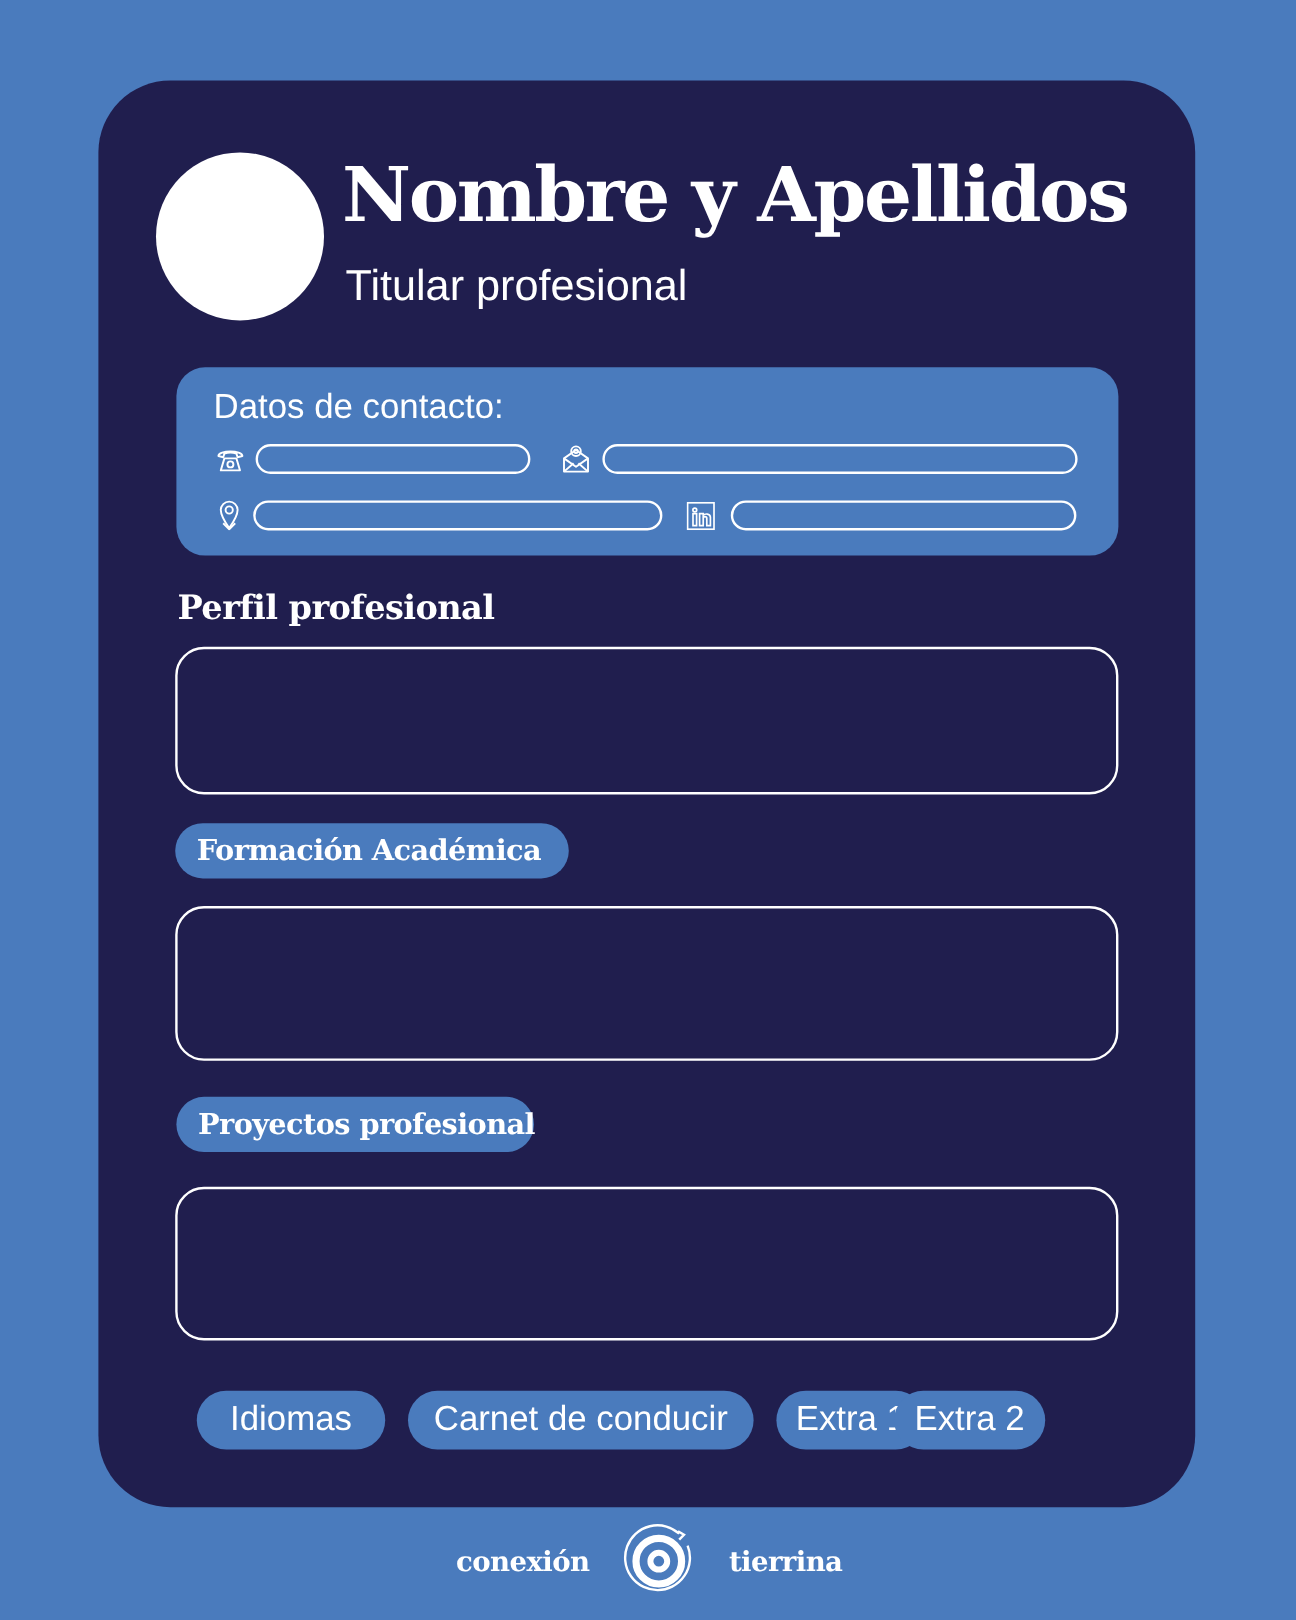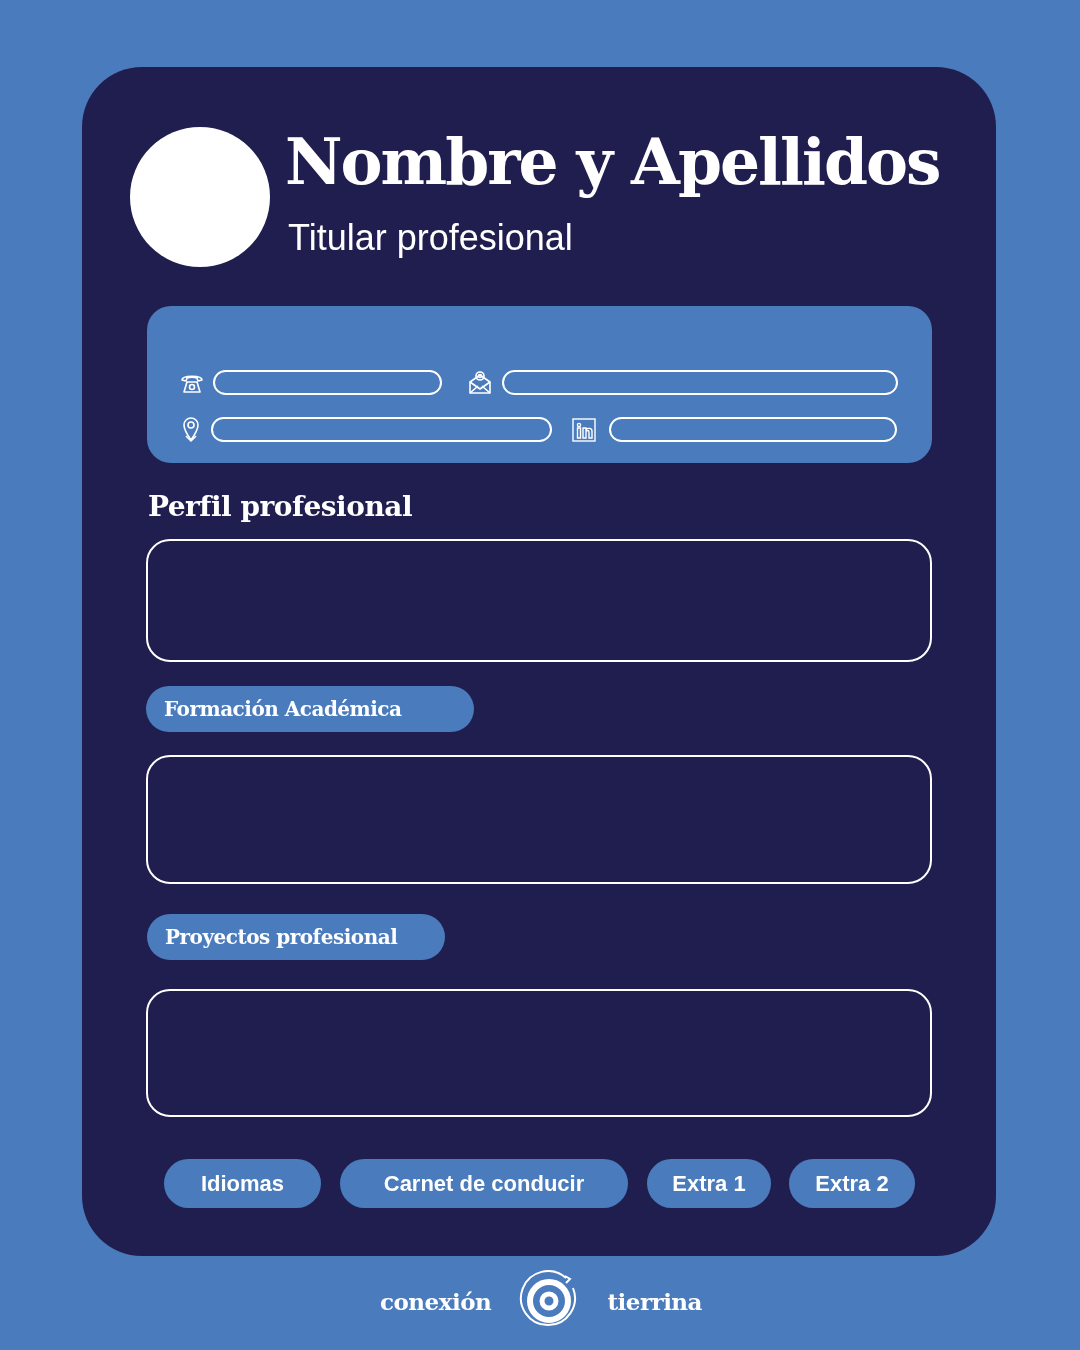--- a/index.html
+++ b/index.html
@@ -77,46 +77,45 @@
       letter-spacing: -0.5px;
       white-space: nowrap;
     }
     .pill-label {
       position: absolute;
       height: 46px;
       background: #4a7bbd;
       border-radius: 23px;
       font-family: "DejaVu Serif", serif;
       font-weight: bold;
-      font-size: 20px;
+      font-size: 24px;
       letter-spacing: -0.5px;
       line-height: 46px;
       padding: 0 18px;
       white-space: nowrap;
     }
     .textbox {
       position: absolute;
       left: 146px;
       width: 786px;
       border: 2.5px solid #ffffff;
       border-radius: 24px;
       background: transparent;
     }
     .tag {
       position: absolute;
       top: 1159px;
       height: 49px;
       background: #4a7bbd;
       border-radius: 25px;
       font-family: "Liberation Sans", sans-serif;
-      font-size: 22px;
+      font-size: 29px;
       line-height: 49px;
       text-align: center;
       white-space: nowrap;
-      font-weight: bold;
     }
     .footer {
       position: absolute;
       left: 380px; top: 1270px;
       width: 322px; height: 62px;
       display: flex; align-items: center; justify-content: space-between;
     }
     .footer-word {
       font-family: "DejaVu Serif", serif;
       font-weight: bold;
@@ -129,20 +128,21 @@
 <body>
 
 <div class="card"></div>
 
 <div class="avatar"></div>
 
 <div class="name">Nombre y Apellidos</div>
 <div class="subtitle">Titular profesional</div>
 
 <div class="contact">
+  <div class="contact-title">Datos de contacto:</div>
 
   <div class="c-icon" style="left:32px; top:64px;">
     <svg width="24" height="24" viewBox="0 0 24 24" fill="none" stroke="#fff" stroke-width="1.6" stroke-linejoin="round">
       <path d="M2 9 C2 4 22 4 22 9 L18 10 L17 7 C14 6 10 6 7 7 L6 10 Z"></path>
       <path d="M7 11 L17 11 L20 21 L4 21 Z"></path>
       <circle cx="12" cy="16" r="2.5"></circle>
     </svg>
   </div>
   <div class="c-field" style="left:66px; top:64px; width:229px;"></div>
 
@@ -181,21 +181,21 @@
 
 <div class="pill-label" style="left:146px; top:686px; width:328px;">Formación Académica</div>
 <div class="textbox" style="top:755px; height:129px;"></div>
 
 <div class="pill-label" style="left:147px; top:914px; width:298px;">Proyectos profesional</div>
 <div class="textbox" style="top:989px; height:128px;"></div>
 
 <div class="tag" style="left:164px; width:157px;">Idiomas</div>
 <div class="tag" style="left:340px; width:288px;text-align:center;">Carnet de conducir</div>
 <div class="tag" style="left:647px; width:124px;">Extra 1</div>
-<div class="tag" style="left:789px; width:126px;">Extra 2</div>
+<div class="tag" style="left:745px; width:126px;">Extra 2</div>
 
 <div class="footer">
   <span class="footer-word">conexión</span>
   <span style="display:flex; align-items:center;">
     <svg width="62" height="62" viewBox="0 0 62 62" fill="none" stroke="#fff">
       <path d="M48 8 A27 27 0 1 0 55 18" stroke-width="2"></path>
       <circle cx="31" cy="31" r="19" stroke-width="6"></circle>
       <circle cx="31" cy="31" r="7" stroke-width="5"></circle>
       <path d="M47 6 L52 9 L48 13" stroke-width="2"></path>
     </svg>

